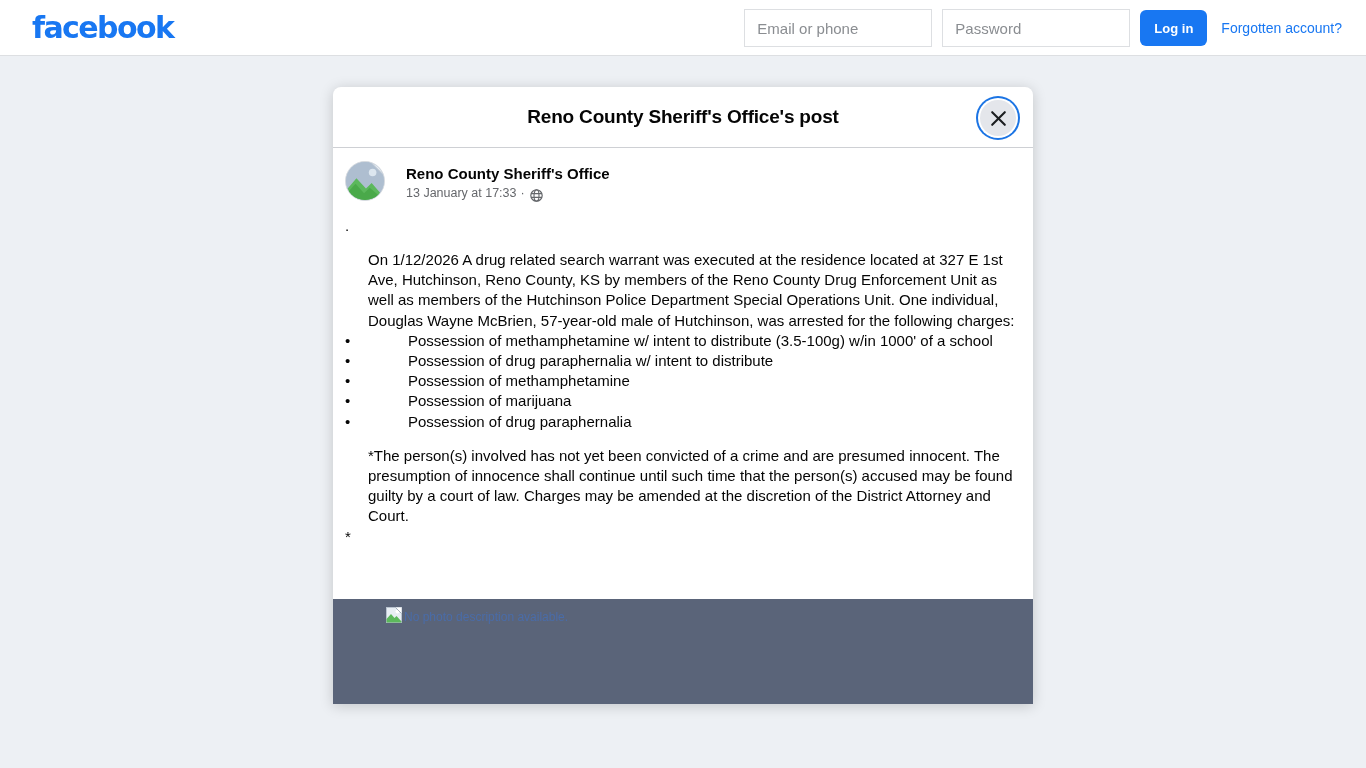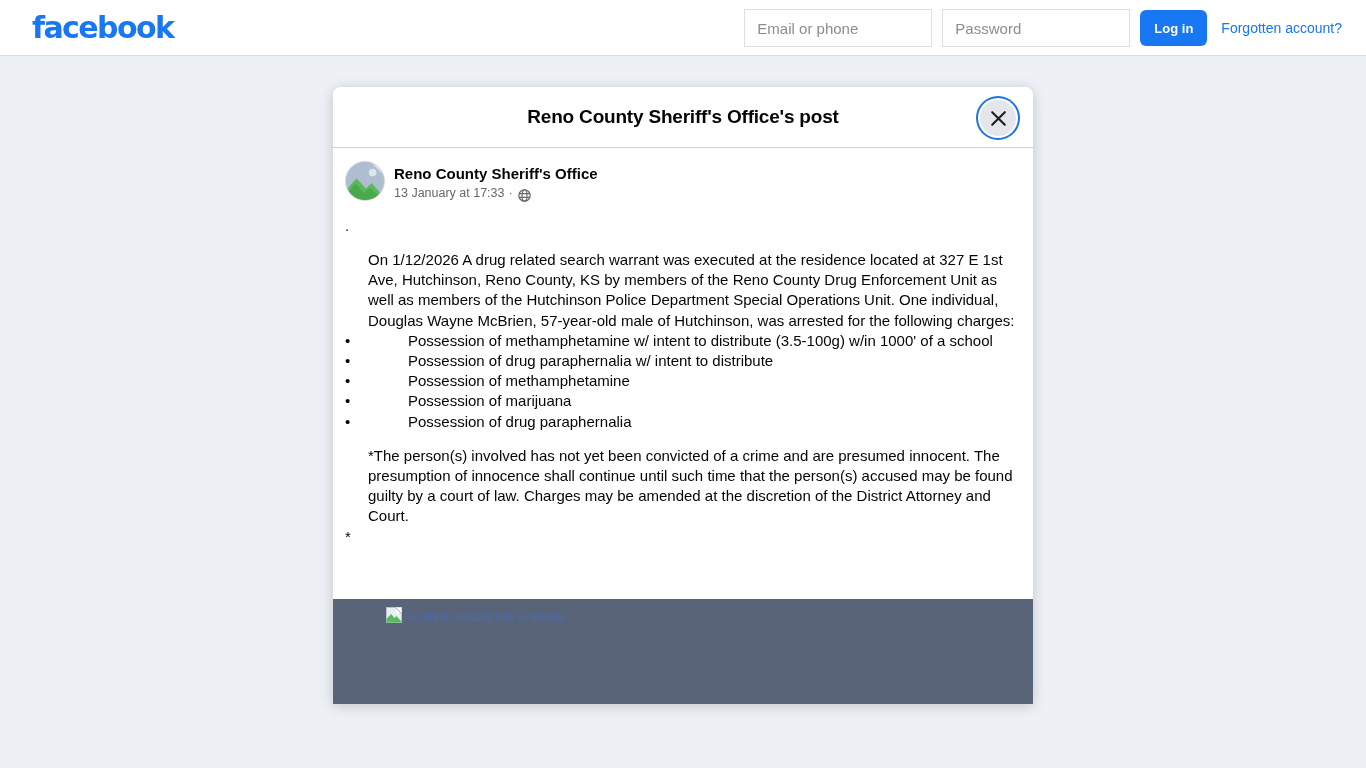--- a/index.html
+++ b/index.html
@@ -153,21 +153,21 @@
     height: 40px;
     border-radius: 50%;
     overflow: hidden;
     flex: 0 0 40px;
     background: #b9c8d6;
     position: relative;
     border: 1px solid #d7dbe0;
   }
   .avatar svg { display:block; width: 100%; height: 100%; }
 
-  .author-meta { padding-top: 3px; }
+  .author-meta { padding-top: 3px; margin-left: 12px; }
 
   .author-name {
     font-size: 15px;
     font-weight: bold;
     color: #050505;
     line-height: 19px;
   }
 
   .post-meta {
     display: flex;

